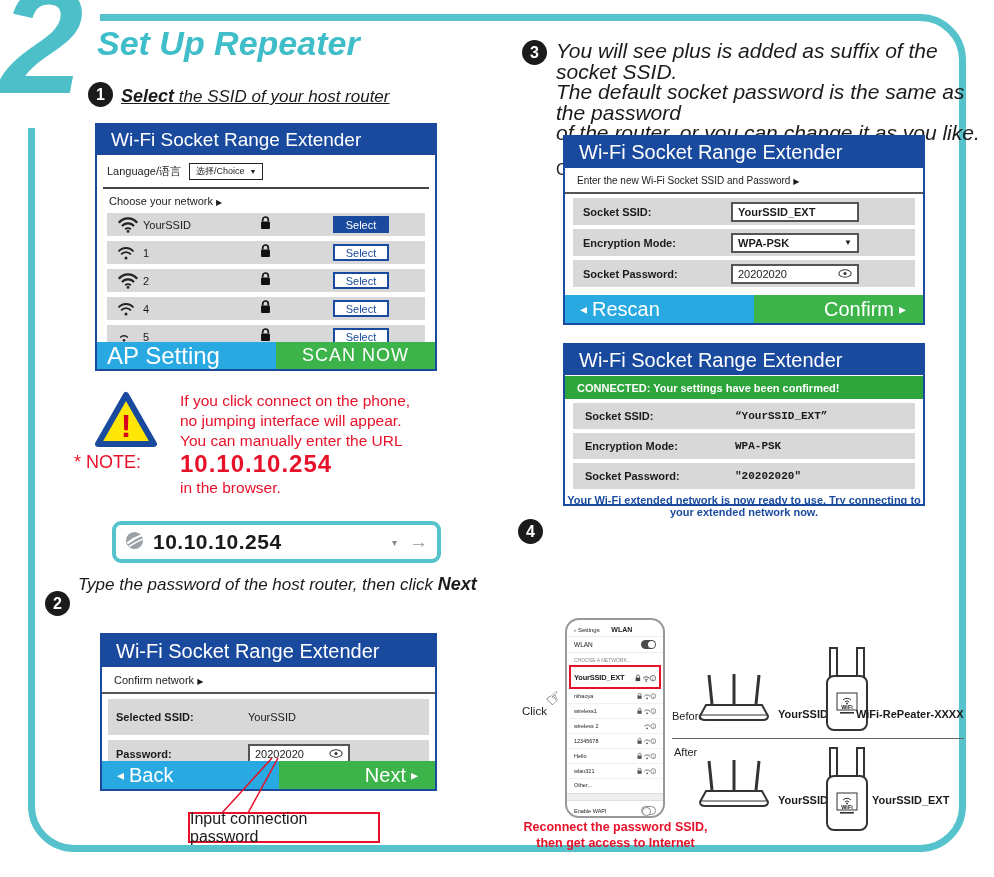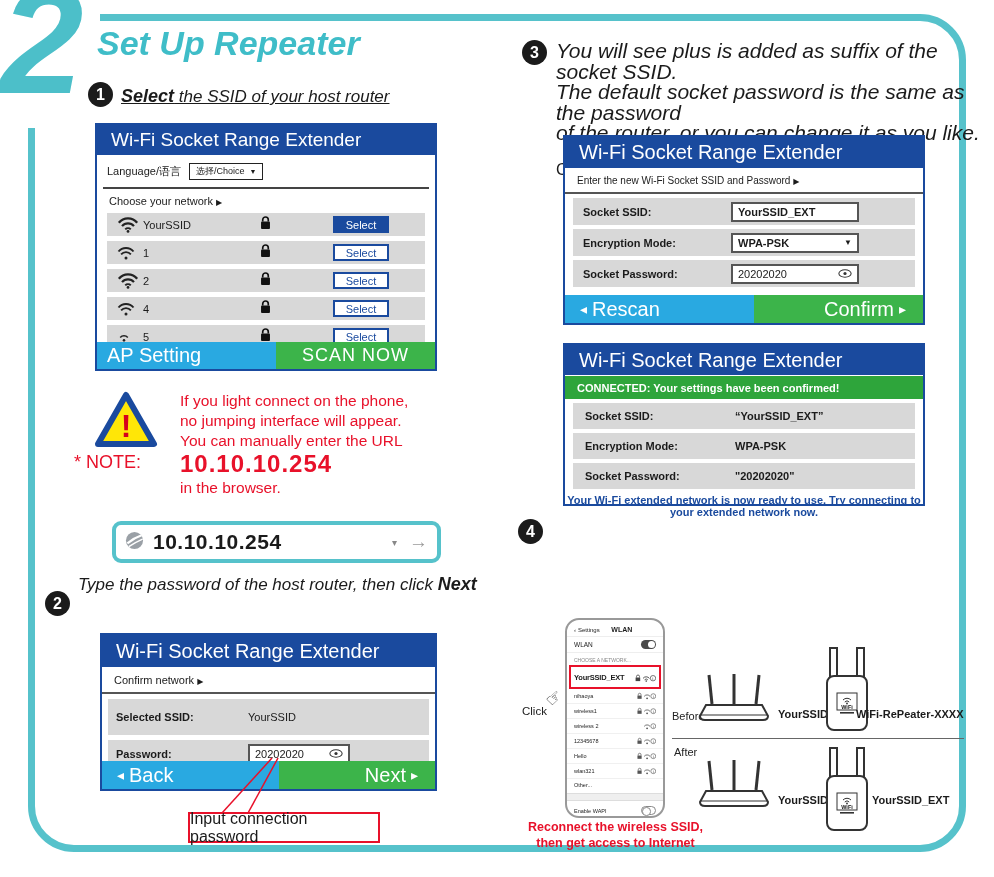--- a/index.html
+++ b/index.html
@@ -35,21 +35,21 @@
   .pdivider{border-top:2px solid #444;margin:7px -4px 0;}
   .chooserow{font-size:11px;margin:6px 0 6px 2px;}
   .caret-r{font-size:8px;}
   .netrow{height:23px;background:#D8D8D8;margin-bottom:5px;display:flex;align-items:center;padding:0 8px 0 10px;}
   .wifiwrap{width:26px;display:flex;align-items:center;}
   .netname{font-size:11px;flex:0 0 116px;}
   .netspace{flex:1;}
   .selbtn{width:56px;height:17px;font-size:11px;display:flex;align-items:center;justify-content:center;margin-right:28px;box-sizing:border-box;}
   .selbtn.filled{background:#1A4A9E;color:#fff;border:1px solid #1A4A9E;}
   .selbtn.outline{background:#fff;color:#1A4A9E;border:2px solid #1A4A9E;}
-  #panel1 .barleft{font-size:20px;}
+  #panel1 .barleft{font-size:24px;}
   #panel1 .barright{font-size:18px;justify-content:center;letter-spacing:1px;}
   #panel1 .panelbar{height:27px;}
 
   
   .notetext{left:180px;top:391px;color:#E8112A;font-size:15.5px;line-height:20px;}
   .noteurl{font-size:24px;font-weight:bold;margin:3px 0 4px;letter-spacing:1px;}
   .notelabel{left:74px;top:452px;color:#E8112A;font-size:18px;}
   
   .addrbar{left:112px;top:521px;width:303px;height:34px;border:4px solid #56C2CB;border-radius:9px;background:#fff;display:flex;align-items:center;padding:0 9px;box-sizing:content-box;}
   .addrtext{font-size:21px;font-weight:bold;margin-left:9px;letter-spacing:0.5px;}
@@ -86,21 +86,21 @@
   #panel3 .panelbar{height:28px;}
   #panel3 .barleft{font-size:20px;}
   #panel3 .barright{font-size:20px;justify-content:flex-end;padding-right:12px;}
 
   
   #panel4{left:563px;top:343px;width:362px;height:163px;}
   #panel4 .whdr{height:30px;line-height:30px;font-size:20px;}
   .banner{height:23px;background:#2EA53B;color:#fff;font-weight:bold;font-size:11px;display:flex;align-items:center;padding-left:12px;margin-top:1px;}
   #panel4 .grayrow{height:26px;margin:4px 8px 0;}
   #panel4 .glabel{flex:0 0 150px;padding-left:12px;}
-  #panel4 .gvalue{font-weight:bold;}
+  #panel4 .gvalue{font-weight:bold;font-family:Liberation Mono, monospace;}
   .p4footer{font-size:11px;font-weight:bold;color:#1A4A9E;text-align:center;margin-top:5px;}
 
   
   #phone{left:565px;top:618px;width:100px;height:200px;border:2px solid #999;border-radius:14px;background:#fff;box-sizing:border-box;padding:4px 0 3px;overflow:hidden;}
   .ph-hdr{display:flex;align-items:baseline;padding:2px 7px 3px;font-size:6px;border-bottom:1px solid #eee;}
   .ph-title{font-weight:bold;font-size:7px;margin:0 auto;transform:translateX(-6px);}
   .ph-row{display:flex;align-items:center;justify-content:space-between;padding:3px 7px;font-size:6.5px;border-bottom:1px solid #eee;}
   .toggle-on{width:15px;height:9px;border-radius:5px;background:#4a4a4a;position:relative;}
   .toggle-on::after{content:"";position:absolute;right:1px;top:1px;width:7px;height:7px;border-radius:50%;background:#fff;}
   .toggle-off{width:15px;height:9px;border-radius:5px;background:#fff;border:1px solid #888;position:relative;box-sizing:border-box;}
@@ -240,21 +240,21 @@
   </div>
 
   <div class="abs" style="left:94px;top:391px;">
     <svg width="64" height="58" viewBox="0 0 64 58">
         <polygon points="32,4 60,53 4,53" fill="#FFE607" stroke="#1A4A9E" stroke-width="6" stroke-linejoin="round"></polygon>
         <text x="32" y="46" font-size="32" font-weight="bold" fill="#D6001C" text-anchor="middle" font-family="Liberation Sans, sans-serif">!</text>
       </svg>
   </div>
   <div class="abs notelabel">* NOTE:</div>
   <div class="abs notetext">
-    <div>If you light connect on the phone,</div>
+    <div>If you click connect on the phone,</div>
     <div>no jumping interface will appear.</div>
     <div>You can manually enter the URL</div>
     <div class="noteurl">10.10.10.254</div>
     <div>in the browser.</div>
   </div>
 
   <div class="abs addrbar">
     <span><svg width="19" height="19" viewBox="0 0 20 20">
           <circle cx="10" cy="10" r="9" fill="#9aa0a6"></circle>
           <path d="M2.5 13 Q10 7 17.5 4.5" stroke="#fff" stroke-width="2.2" fill="none"></path>
@@ -511,17 +511,17 @@
       <path d="M19 54 a5.5 5.5 0 0 1 8 0" stroke="#333" stroke-width="1" fill="none"></path>
         <path d="M20.8 56 a3 3 0 0 1 4.4 0" stroke="#333" stroke-width="1" fill="none"></path>
         <circle cx="23" cy="57.5" r="0.9" fill="#333"></circle>
       <text x="23" y="62.6" font-size="5.5" font-weight="bold" text-anchor="middle" fill="#111" font-family="Liberation Sans, sans-serif">WiFi</text>
       <rect x="16" y="66" width="14" height="1.6" fill="#333"></rect>
     </svg>
     <div class="abs dg-ssid" style="left:200px;top:144px;">YourSSID_EXT</div>
   </div>
 
   <div class="abs" id="redfoot">
-    <div>Reconnect the wireless SSID,</div>
+    <div>Reconnect the password SSID,</div>
     <div>then get access to Internet</div>
   </div>
 
 </div>
 
 </body></html>

